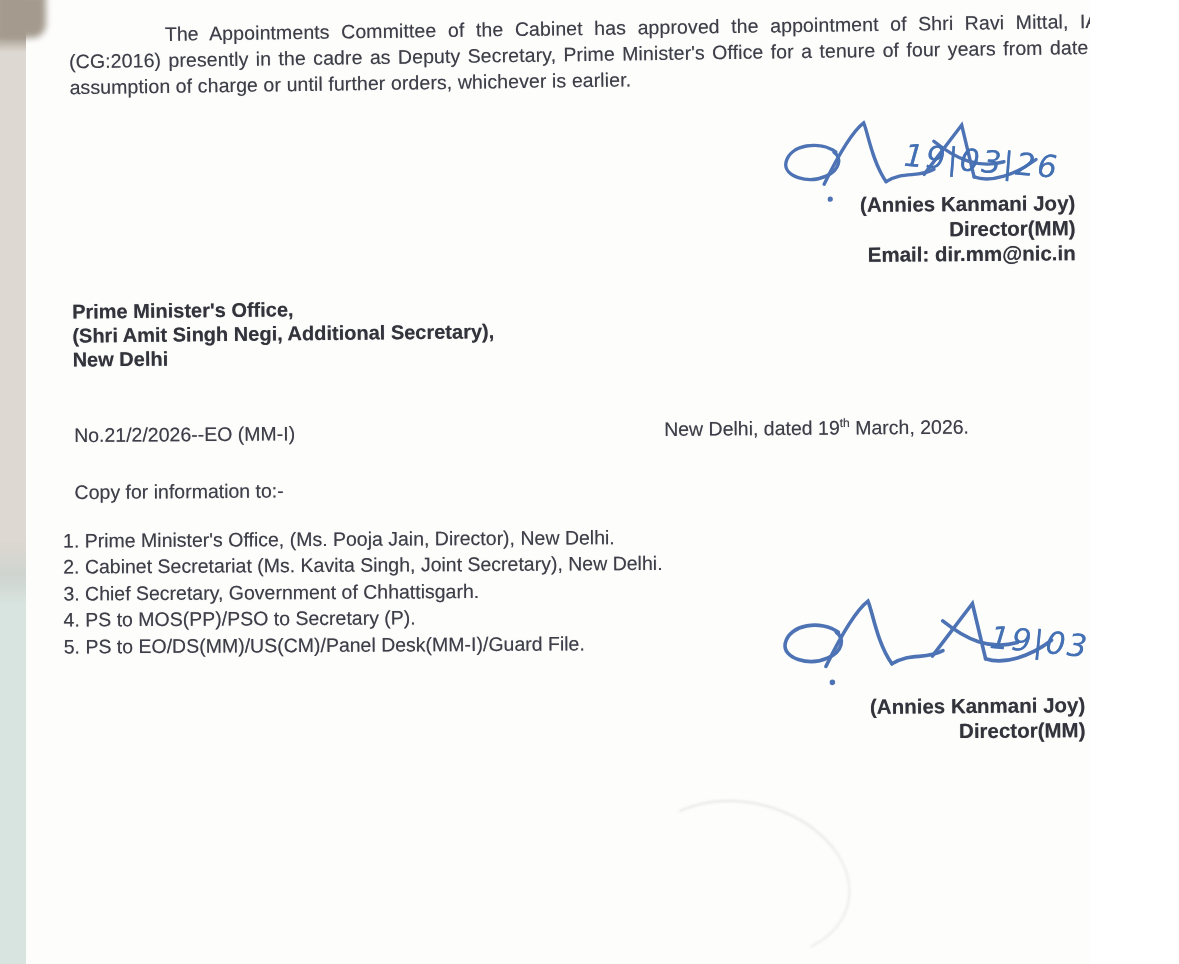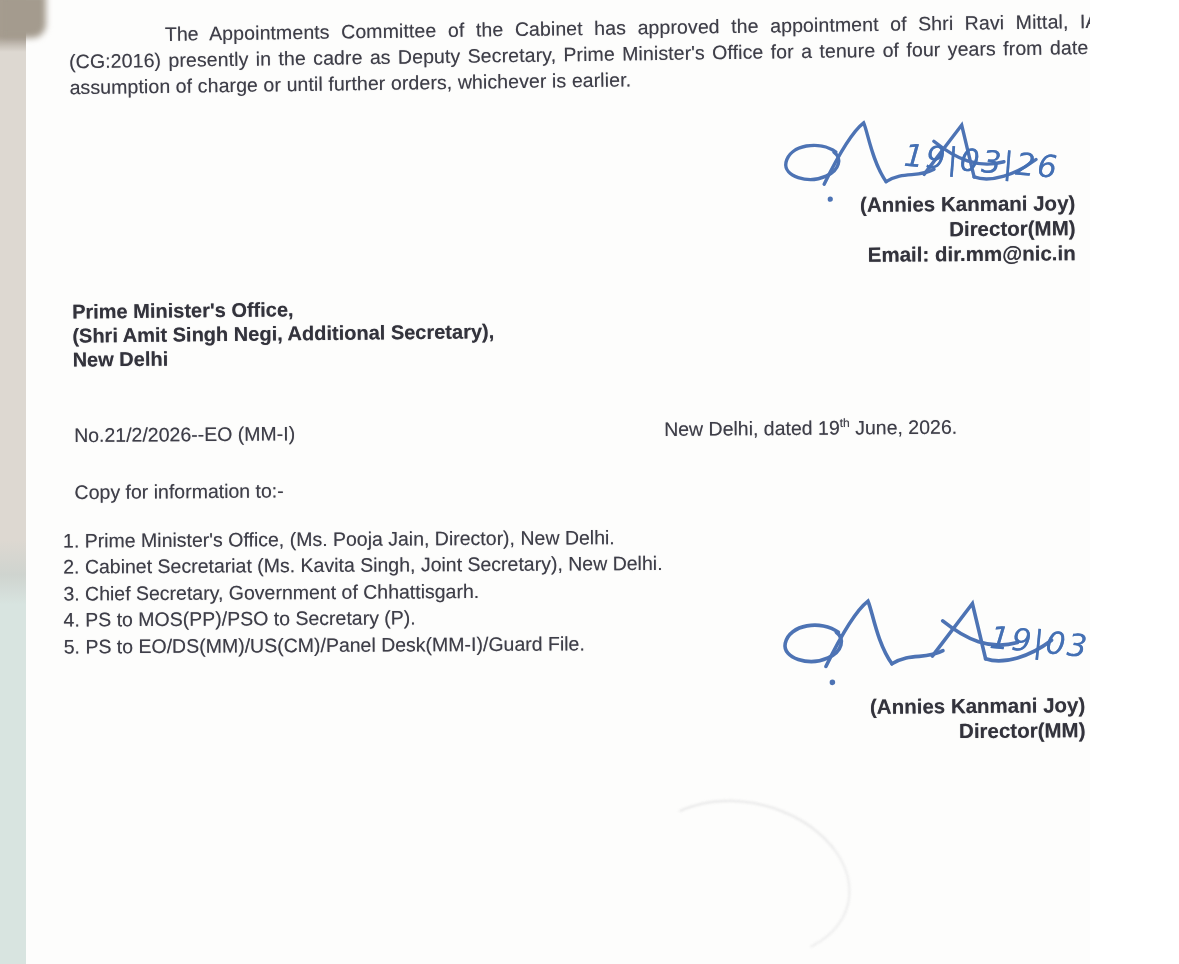--- a/index.html
+++ b/index.html
@@ -109,21 +109,21 @@
     </div>
 
     <div class="txt addr bold">
       <div>Prime Minister's Office,</div>
       <div>(Shri Amit Singh Negi, Additional Secretary),</div>
       <div>New Delhi</div>
     </div>
 
     <div class="txt ref-no">No.21/2/2026--EO (MM-I)</div>
     <div class="txt ref-date">
-      <span>New Delhi, dated 19</span><sup>th</sup><span> June, 2026.</span>
+      <span>New Delhi, dated 19</span><sup>th</sup><span> March, 2026.</span>
     </div>
 
     <div class="txt copy-head">Copy for information to:-</div>
 
     <div class="txt copy-list">
       <div class="copy-item">1. Prime Minister's Office, (Ms. Pooja Jain, Director), New Delhi.</div>
       <div class="copy-item">2. Cabinet Secretariat (Ms. Kavita Singh, Joint Secretary), New Delhi.</div>
       <div class="copy-item">3. Chief Secretary, Government of Chhattisgarh.</div>
       <div class="copy-item">4. PS to MOS(PP)/PSO to Secretary (P).</div>
       <div class="copy-item">5. PS to EO/DS(MM)/US(CM)/Panel Desk(MM-I)/Guard File.</div>

